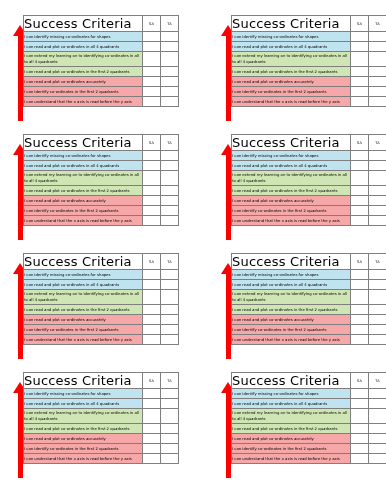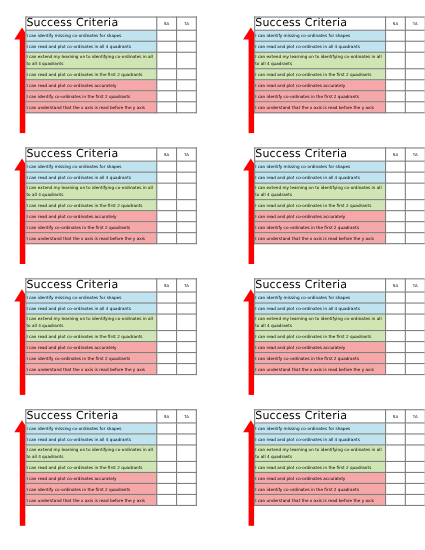--- a/index.html
+++ b/index.html
@@ -70,21 +70,21 @@
     padding: 0;
     vertical-align: middle;
   }
 
   col.c-crit { width: 119px; }
   col.c-sa   { width: 18px; }
   col.c-ta   { width: 18px; }
 
   .hdr-title {
     font-family: "DejaVu Sans", sans-serif;
-    font-size: 10px;
+    font-size: 13px;
     font-weight: normal;
     letter-spacing: 0.2px;
     text-align: left;
     padding: 2px 0 2px 3px;
     height: 11px;
     color: #000000;
     background: #ffffff;
   }
   .hdr-col {
     font-family: "DejaVu Sans", sans-serif;

